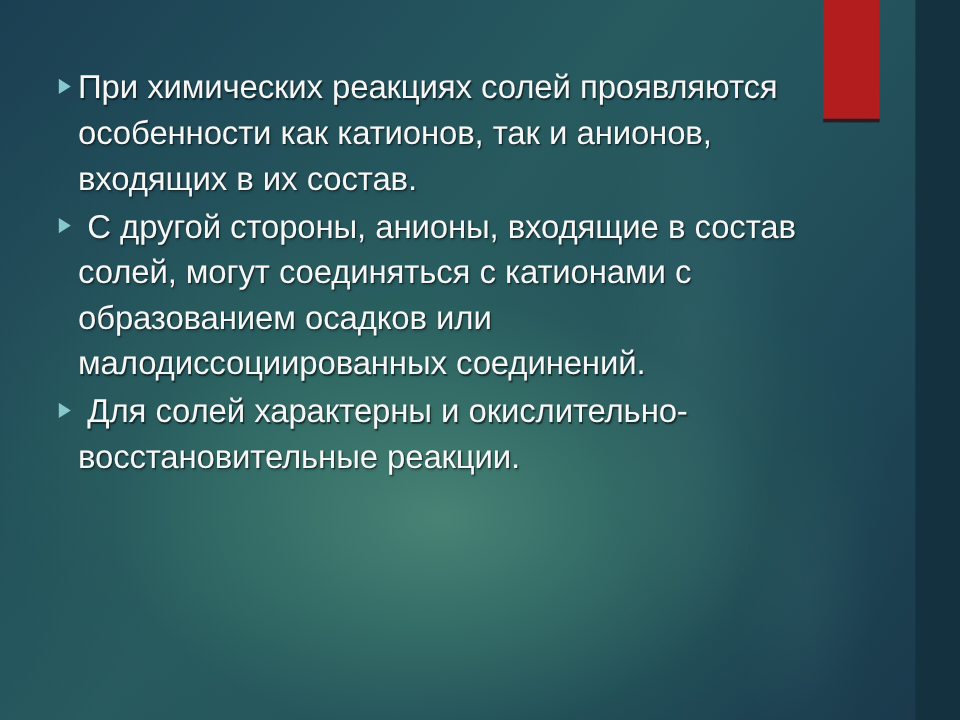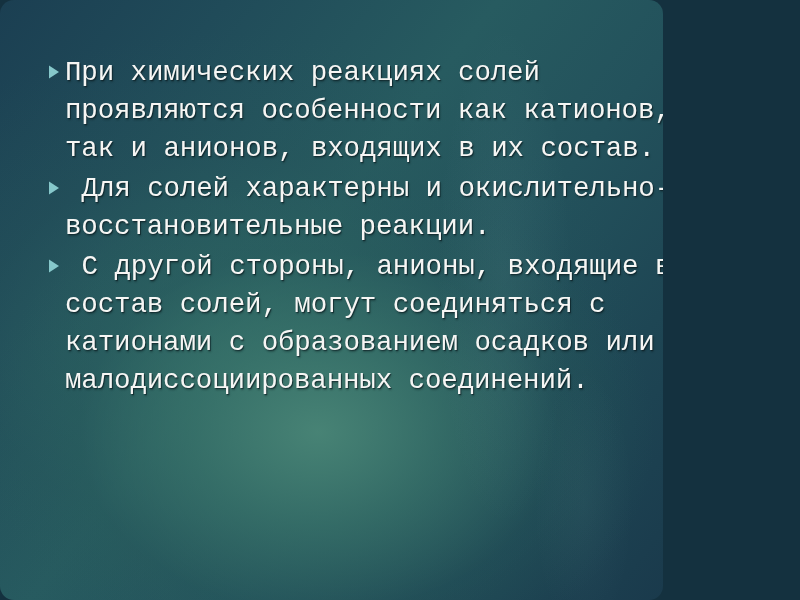--- a/index.html
+++ b/index.html
@@ -7,24 +7,23 @@
 
   html, body {
     width:800px; height:600px;
     overflow:hidden;
     background:#14313f;
   }
 
   
   #slide {
     position:relative;
-    width:663px; height:600px;
+    width:763px; height:600px;
     overflow:hidden;
-    font-family:Liberation Mono, monospace;
-    border-radius:14px;
+    font-family:Liberation Sans, sans-serif;
   }
 
   
   #slide-bg {
     position:absolute; inset:0;
     background:
       radial-gradient(ellipse 62% 52% at 48% 72%,
           rgba(73,133,118,0.95) 0%,
           rgba(58,117,107,0.72) 30%,
           rgba(40,92,92,0.34) 58%,
@@ -119,25 +118,25 @@
           </svg>
         </span>
         <div class="bullet-text"><span>При химических реакциях солей проявляются </span><span class="accented">особенности как катионов, так и анионов,</span><span> входящих в их состав.</span></div>
       </div>
       <div class="bullet-row">
         <span class="bullet-marker">
           <svg width="12" height="14" viewBox="0 0 12 14" aria-hidden="true">
             <path d="M1 0.6 L11 7 L1 13.4 Z" fill="#86c8cb"></path>
           </svg>
         </span>
-        <div class="bullet-text"><span> Для солей характерны и окислительно-восстановительные реакции.</span></div>
+        <div class="bullet-text"><span> С другой стороны, анионы, входящие в состав солей, могут соединяться с катионами с образованием осадков или малодиссоциированных соединений.</span></div>
       </div>
       <div class="bullet-row">
         <span class="bullet-marker">
           <svg width="12" height="14" viewBox="0 0 12 14" aria-hidden="true">
             <path d="M1 0.6 L11 7 L1 13.4 Z" fill="#86c8cb"></path>
           </svg>
         </span>
-        <div class="bullet-text"><span> С другой стороны, анионы, входящие в состав солей, могут соединяться с катионами с образованием осадков или малодиссоциированных соединений.</span></div>
+        <div class="bullet-text"><span> Для солей характерны и окислительно-восстановительные реакции.</span></div>
       </div>
     </div>
 
 </div>
 
 </body></html>

